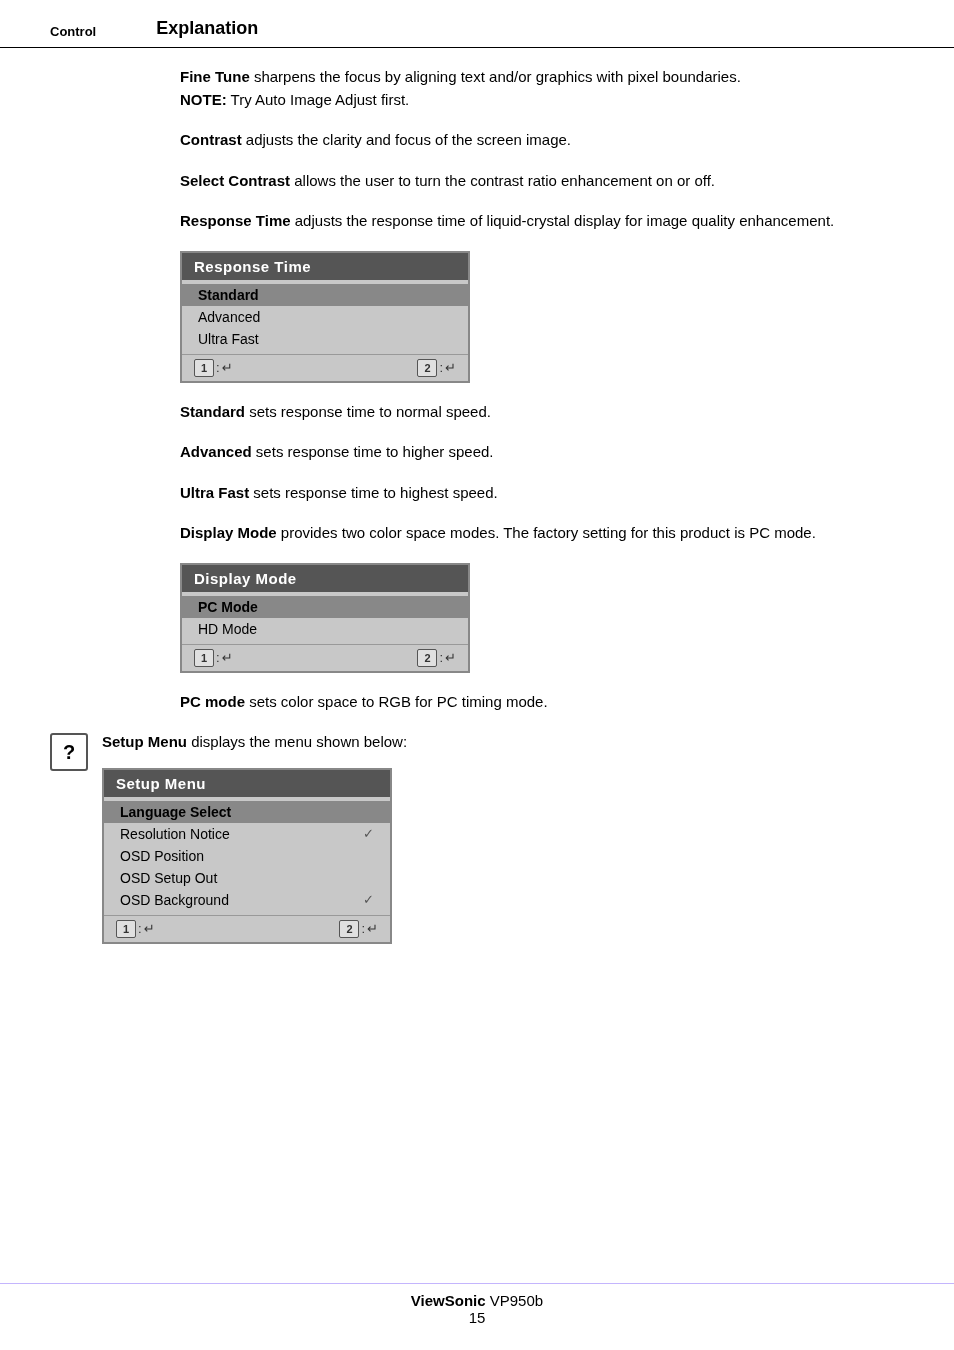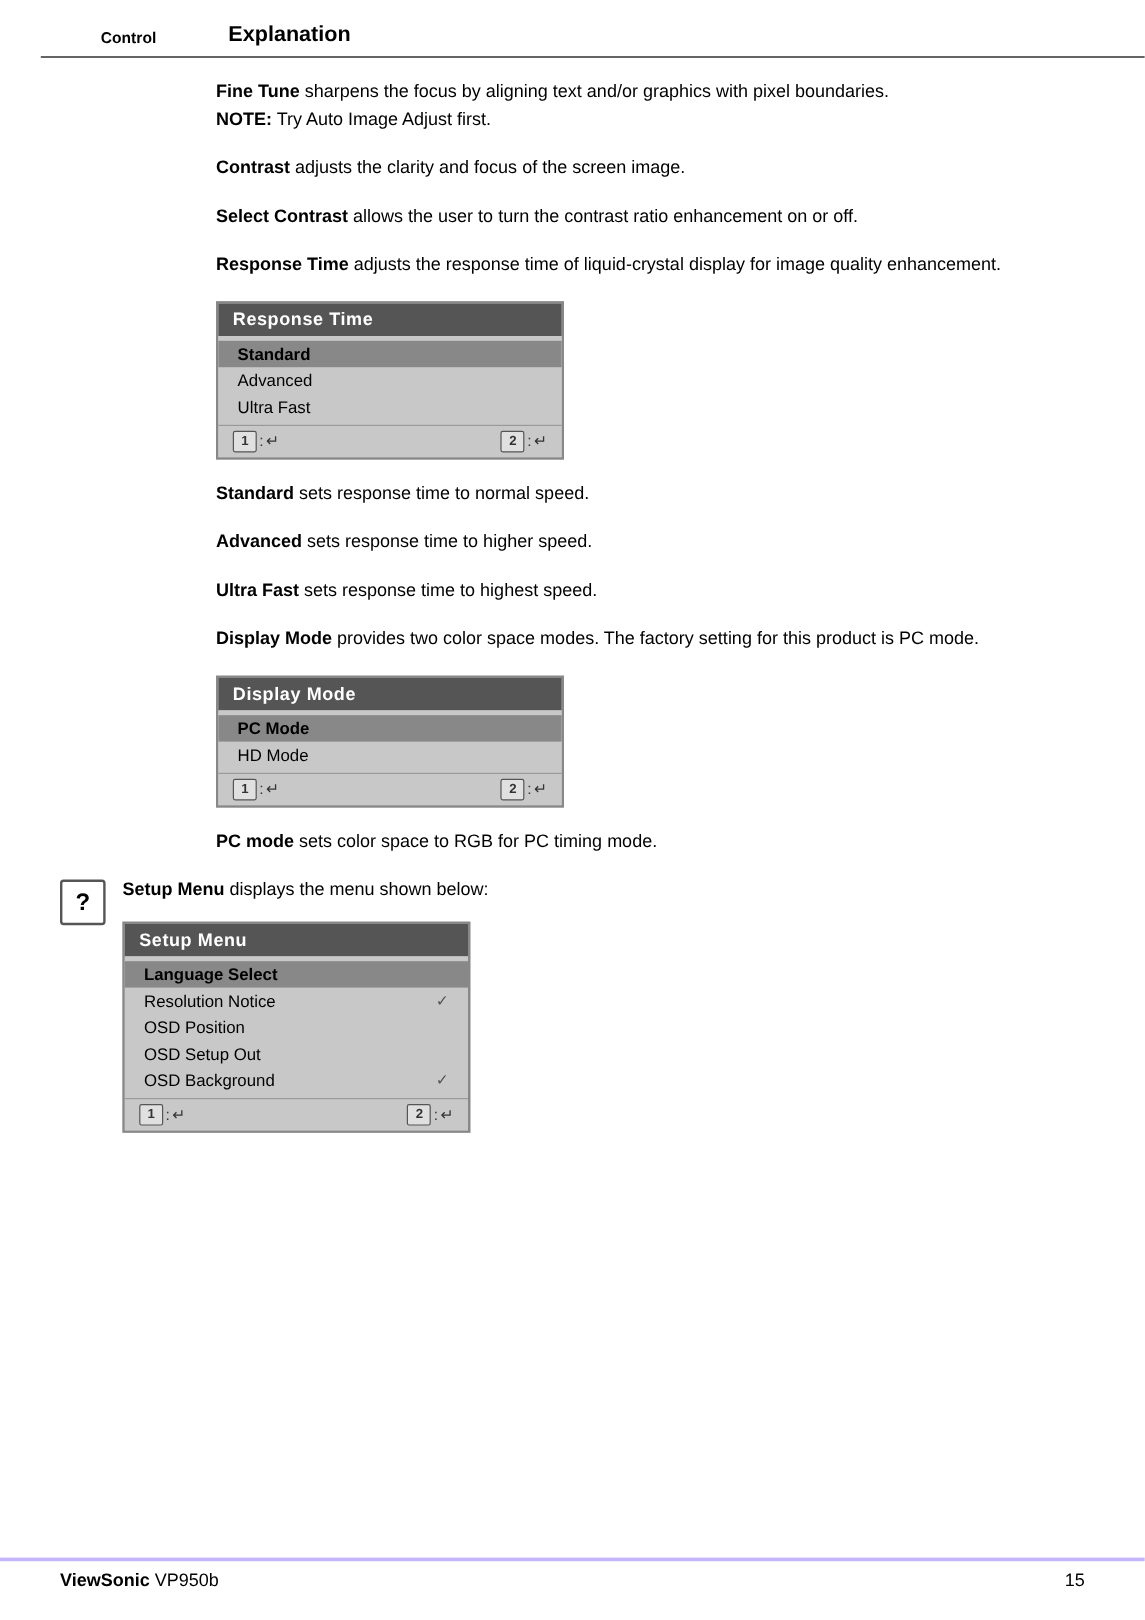--- a/index.html
+++ b/index.html
@@ -21,21 +21,20 @@
     }
 
     
     .header-section {
       padding: 18px 50px 8px 50px;
       border-bottom: 1.5px solid #000;
       display: flex;
       flex-direction: row;
       align-items: flex-end;
       gap: 60px;
-      margin-left: 34px;
     }
 
     .header-control {
       font-size: 13px;
       font-weight: bold;
     }
 
     .header-explanation {
       font-size: 18px;
       font-weight: bold;
@@ -162,22 +161,23 @@
     
     .page-footer {
       position: absolute;
       bottom: 24px;
       left: 0;
       right: 0;
       display: flex;
       justify-content: space-between;
       align-items: center;
       padding: 0 50px;
-      border-top: 3px solid #c4b5fd;
+      border-top: 1px solid #c4b5fd;
       padding-top: 8px;
+      flex-direction: column;
     }
   </style>
 </head>
 <body>
 
 <div class="page-wrapper">
 
   <div class="header-section">
     <span class="header-control">Control</span>
     <span class="header-explanation">Explanation</span>

